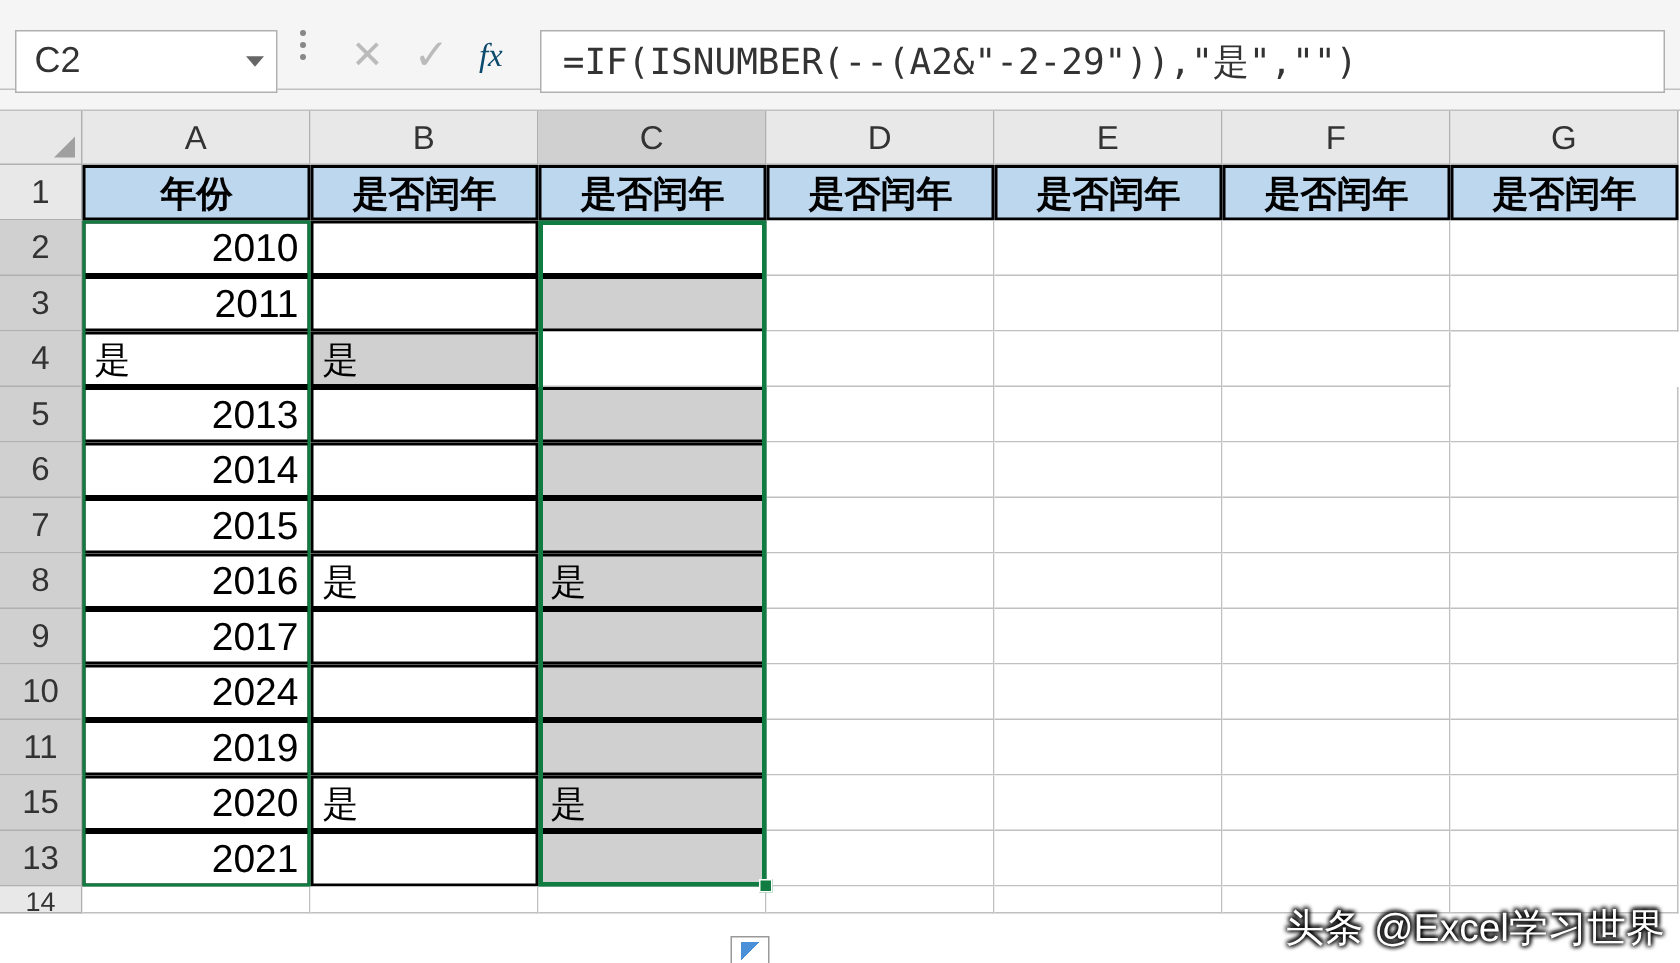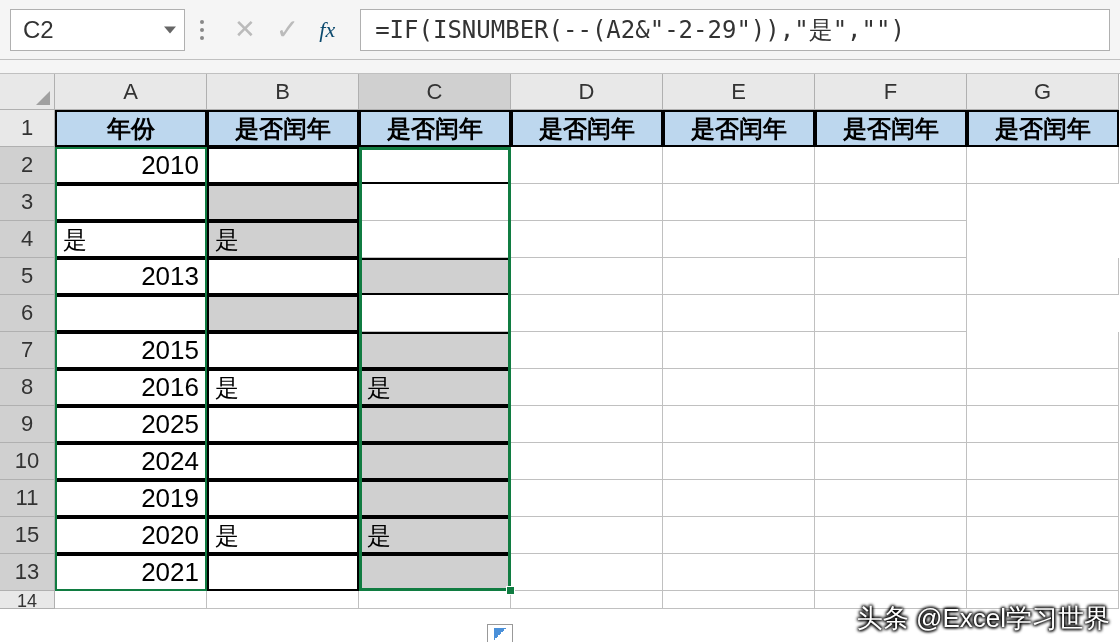--- a/index.html
+++ b/index.html
@@ -8,25 +8,25 @@
       background: #ffffff;
       width: 1120px;
       height: 642px;
       overflow: hidden;
       position: relative;
     }
     
     
     .top-bar {
       display: flex;
-      align-items: center;
+      align-items: flex-start;
       height: 60px;
       border-bottom: 1px solid #c0c0c0;
       background: #f5f5f5;
-      padding: 4px 10px;
+      padding: 20px 10px;
       gap: 10px;
     }
     
     .name-box {
       width: 175px;
       height: 42px;
       background: #ffffff;
       border: 1px solid #b0b0b0;
       display: flex;
       align-items: center;
@@ -337,20 +337,21 @@
         <div class="row">
           <div class="cell year-cell">2010</div>
           <div class="cell btext-cell"></div>
           <div class="cell ctext-cell"></div>
           <div class="cell"></div>
           <div class="cell"></div>
           <div class="cell"></div>
           <div class="cell"></div>
         </div>
         <div class="row">
+          <div class="cell year-cell">2011</div>
           <div class="cell btext-cell"></div>
           <div class="cell ctext-cell selected-fill"></div>
           <div class="cell"></div>
           <div class="cell"></div>
           <div class="cell"></div>
           <div class="cell"></div>
         </div>
         <div class="row">
           <div class="cell btext-cell">是</div>
           <div class="cell ctext-cell selected-fill">是</div>
@@ -362,20 +363,21 @@
         <div class="row">
           <div class="cell year-cell">2013</div>
           <div class="cell btext-cell"></div>
           <div class="cell ctext-cell selected-fill"></div>
           <div class="cell"></div>
           <div class="cell"></div>
           <div class="cell"></div>
           <div class="cell"></div>
         </div>
         <div class="row">
+          <div class="cell year-cell">2014</div>
           <div class="cell btext-cell"></div>
           <div class="cell ctext-cell selected-fill"></div>
           <div class="cell"></div>
           <div class="cell"></div>
           <div class="cell"></div>
           <div class="cell"></div>
         </div>
         <div class="row">
           <div class="cell year-cell">2015</div>
           <div class="cell btext-cell"></div>
@@ -388,21 +390,21 @@
         <div class="row">
           <div class="cell year-cell">2016</div>
           <div class="cell btext-cell">是</div>
           <div class="cell ctext-cell selected-fill">是</div>
           <div class="cell"></div>
           <div class="cell"></div>
           <div class="cell"></div>
           <div class="cell"></div>
         </div>
         <div class="row">
-          <div class="cell year-cell">2025</div>
+          <div class="cell year-cell">2017</div>
           <div class="cell btext-cell"></div>
           <div class="cell ctext-cell selected-fill"></div>
           <div class="cell"></div>
           <div class="cell"></div>
           <div class="cell"></div>
           <div class="cell"></div>
         </div>
         <div class="row">
           <div class="cell year-cell">2024</div>
           <div class="cell btext-cell"></div>

